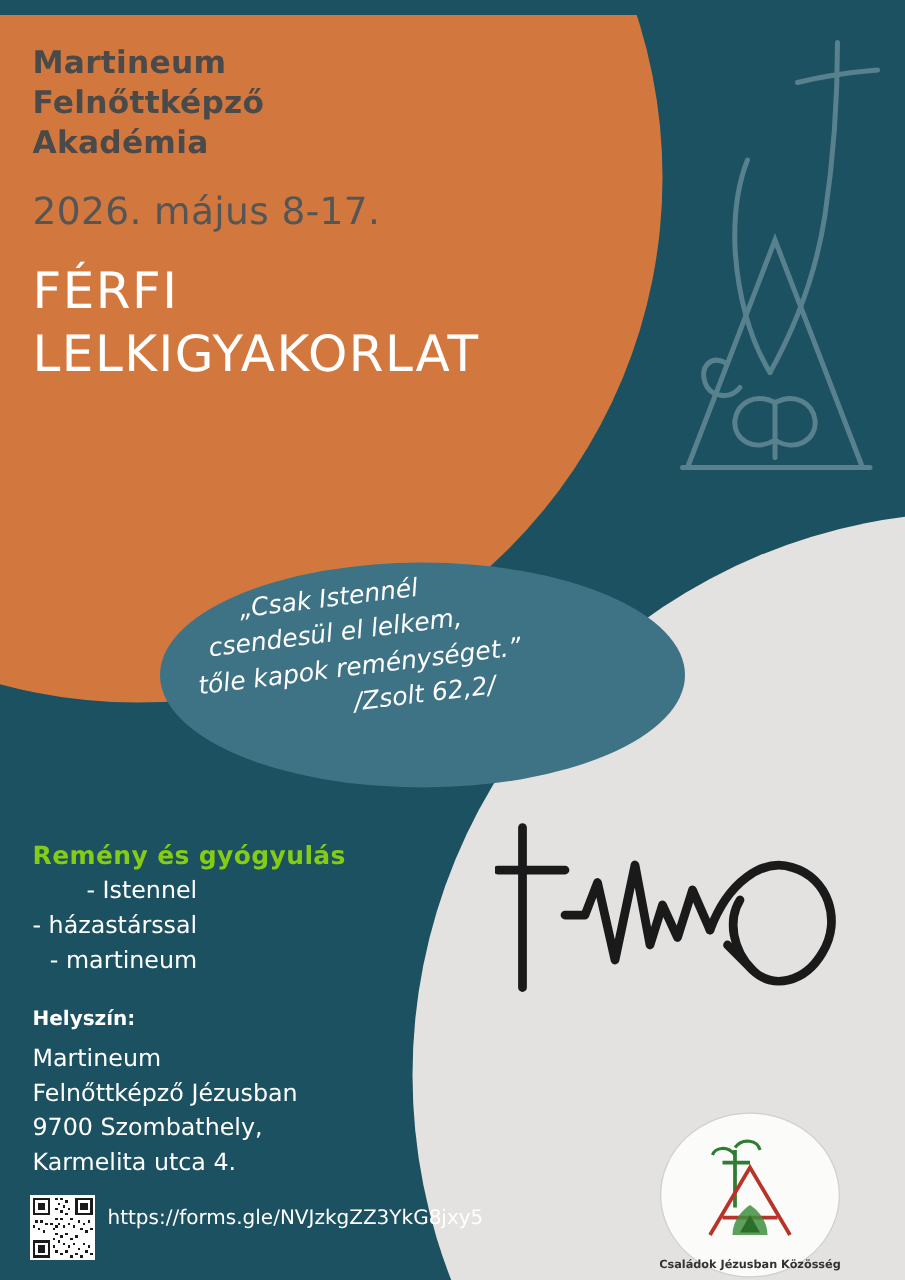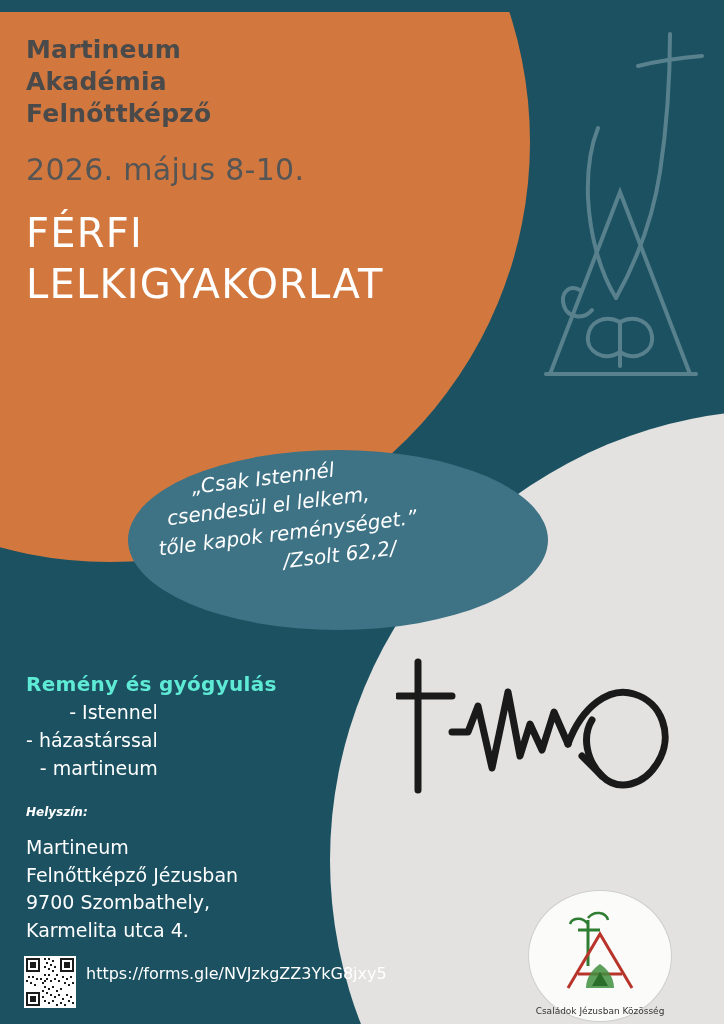--- a/index.html
+++ b/index.html
@@ -127,41 +127,40 @@
   .quote .q-l2 { margin-left: 12px; }
   .quote .q-l3 { margin-left: 0px; }
   .quote .q-l4 { margin-left: 122px; }
 
   .theme-heading {
     position: absolute;
     left: 26px;
     top: 660px;
     font-weight: bold;
     font-size: 20px;
-    color: #5eead4;
+    color: #84cc16;
     letter-spacing: 0.3px;
   }
   .theme-list {
     position: absolute;
     left: 26px;
     top: 686px;
     font-size: 19px;
     line-height: 1.48;
     color: #ffffff;
   }
   .theme-list div { white-space: nowrap; text-align: right; }
 
   .venue-heading {
     position: absolute;
     left: 26px;
     top: 793px;
     font-weight: bold;
-    font-size: 12px;
-    color: #ffffff;
-    font-style: italic;
+    font-size: 16px;
+    color: #ffffff;
   }
   .venue-lines {
     position: absolute;
     left: 26px;
     top: 822px;
     font-size: 19px;
     line-height: 1.45;
     color: #ffffff;
   }
   .venue-lines div { white-space: nowrap; }
@@ -194,20 +193,21 @@
     white-space: nowrap;
   }
 
   
   .logo {
     position: absolute;
     left: 528px;
     top: 878px;
     width: 144px;
     height: 132px;
+    font-weight: bold;
   }
   .logo-circle {
     position: absolute;
     inset: 0;
     border-radius: 50%;
     background: #fbfbfa;
     border: 1px solid #cfcfcf;
   }
   .logo svg { position: absolute; inset: 0; }
 </style>
@@ -234,25 +234,25 @@
   <svg class="art-heartbeat" viewBox="0 0 300 160" fill="none" stroke="#1a1a1a" stroke-width="7" stroke-linecap="round" stroke-linejoin="round">
     <path d="M22 22 L22 150"></path>
     <path d="M2 56 L56 56"></path>
     <path d="M56 92 L72 92 L82 66 L96 128 L112 52 L124 116 L134 84 L146 110 L158 72 L172 104"></path>
     <path d="M172 104 C186 66 214 46 238 54 C266 62 278 96 262 122 C248 146 222 152 206 136 L186 116"></path>
     <path d="M206 136 C190 120 186 96 196 80"></path>
   </svg>
 
   <div class="academy">
     <div>Martineum</div>
+    <div>Felnőttképző</div>
     <div>Akadémia</div>
-    <div>Felnőttképző</div>
-  </div>
-
-  <div class="dates">2026. május 8-10.</div>
+  </div>
+
+  <div class="dates">2026. május 8-17.</div>
 
   <div class="title">
     <div>FÉRFI</div>
     <div>LELKIGYAKORLAT</div>
   </div>
 
   <div class="bg-quote-ellipse"></div>
   <div class="quote">
     <span class="q-line q-l1">„Csak Istennél</span>
     <span class="q-line q-l2">csendesül el lelkem,</span>

